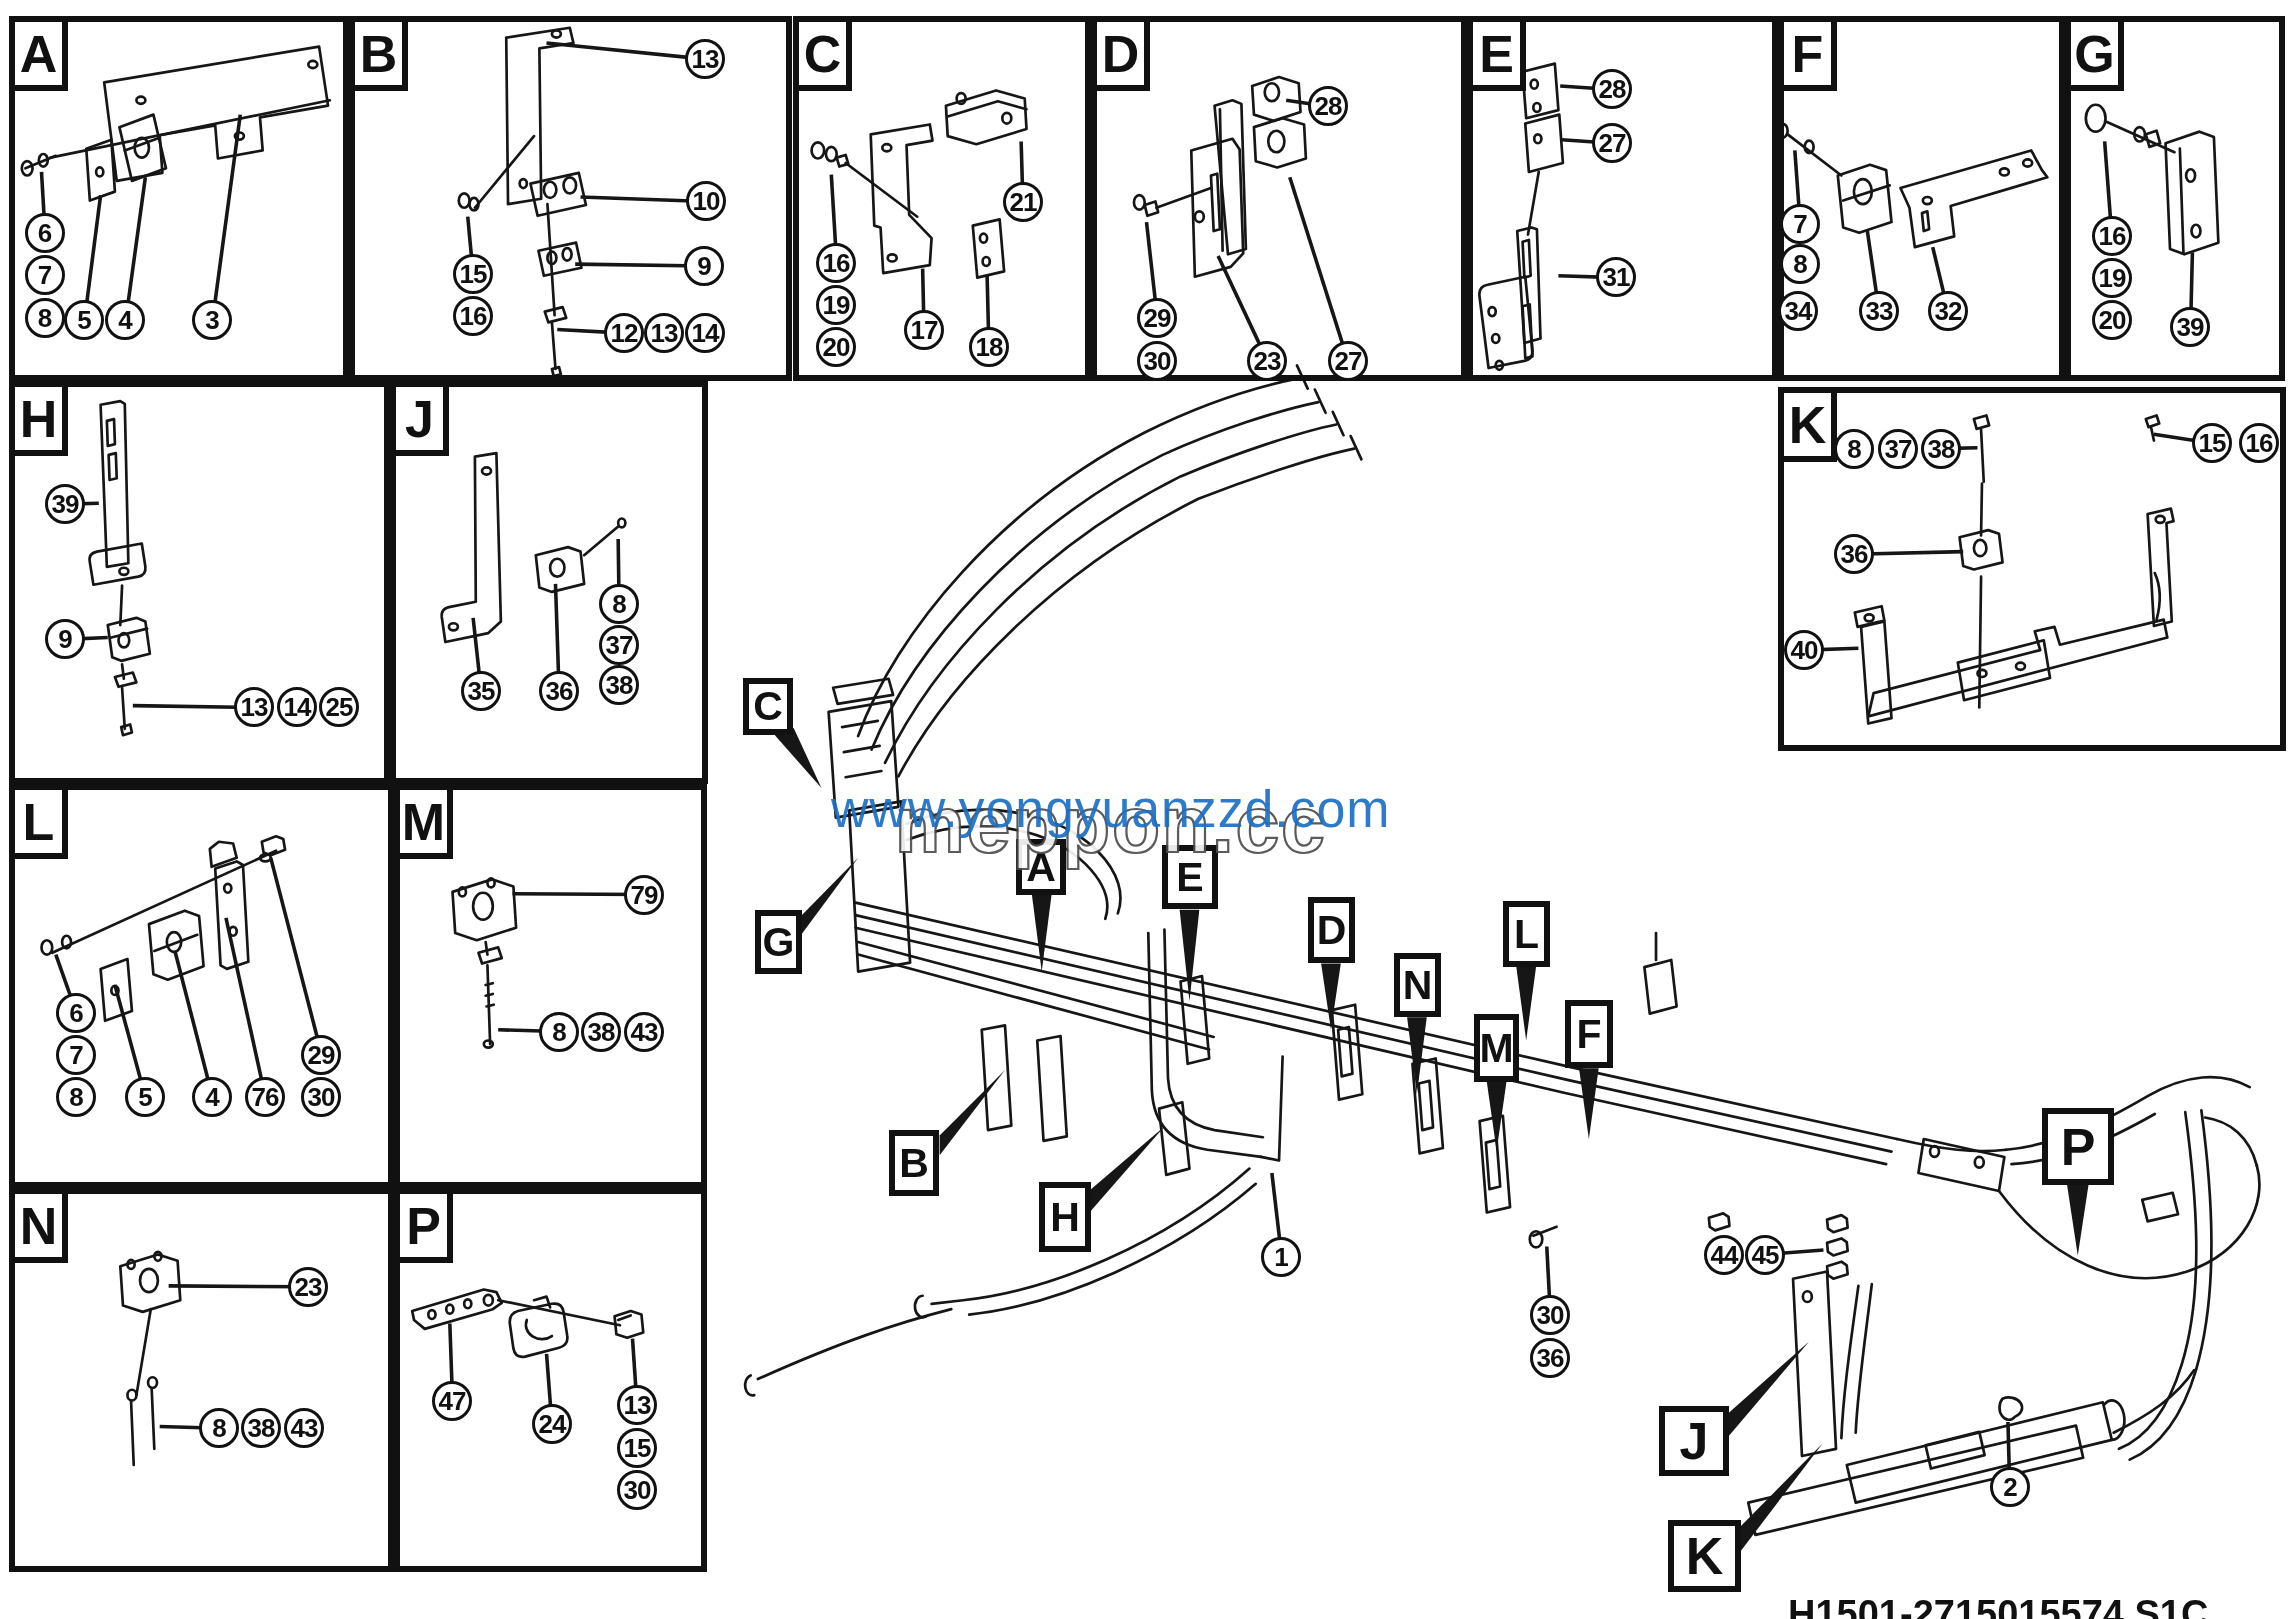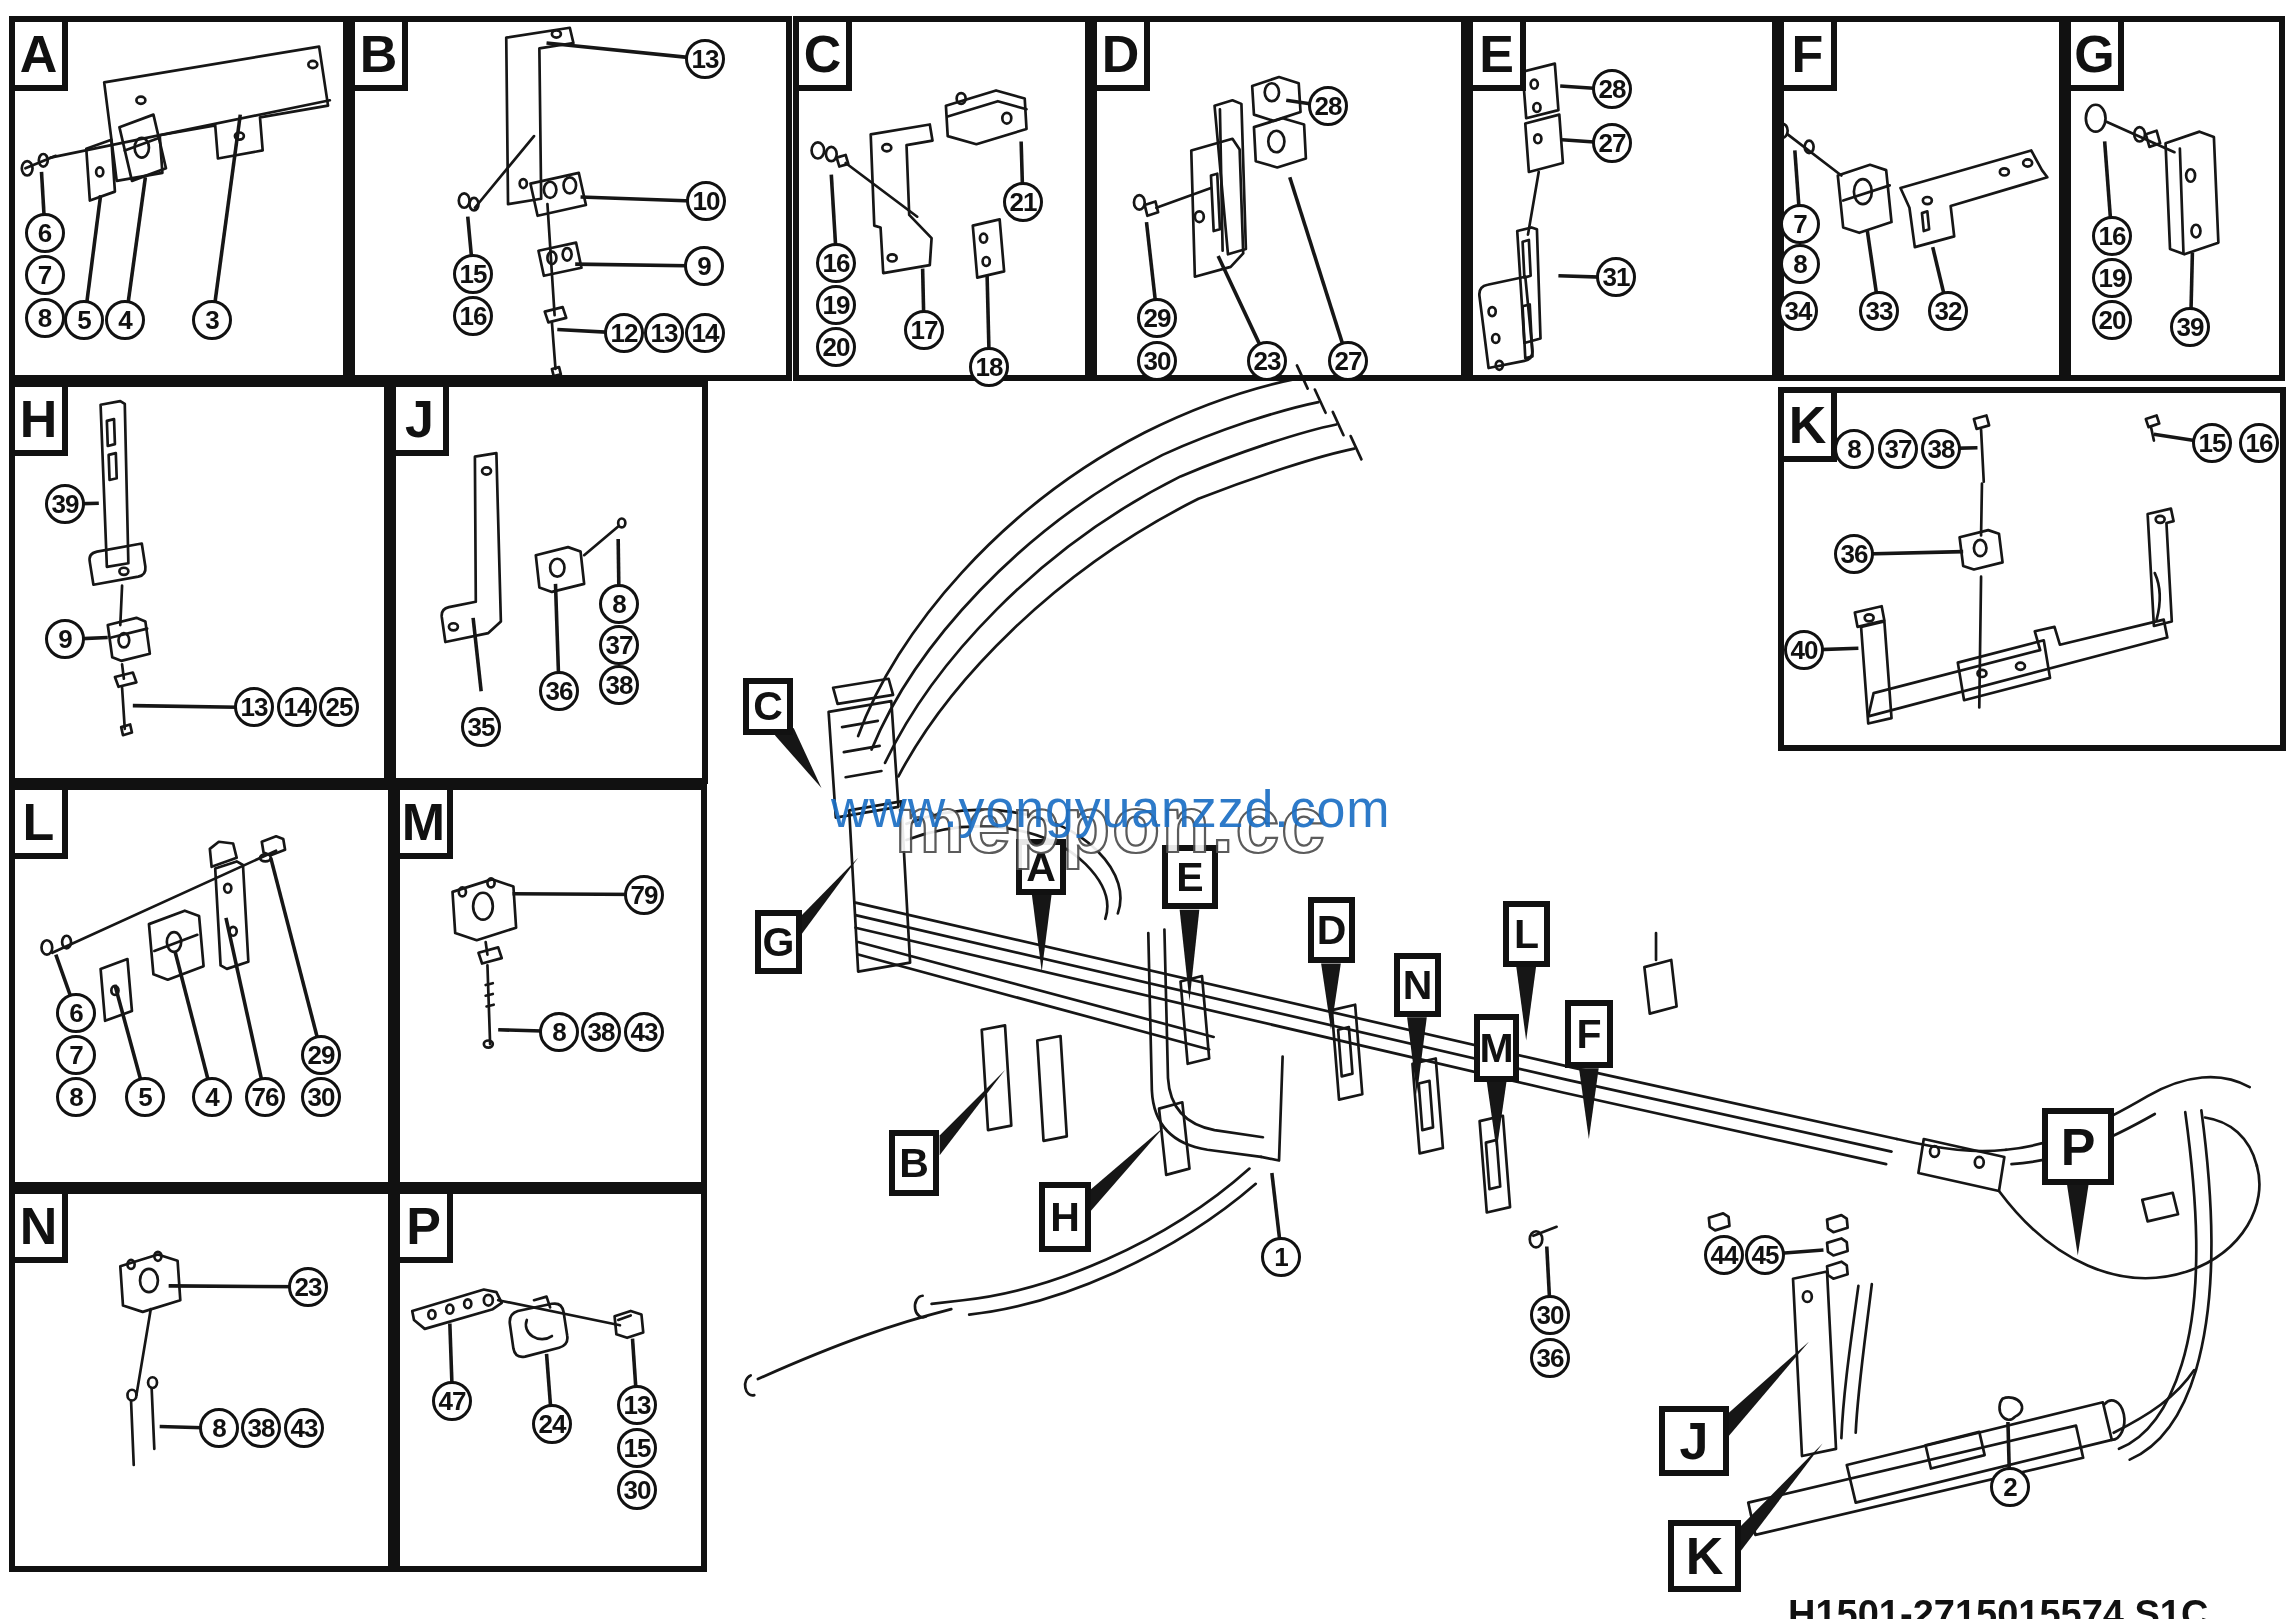--- a/index.html
+++ b/index.html
@@ -385,21 +385,21 @@
       <div class="callout" style="left: 453px; top: 254px;">15</div>
       <div class="callout" style="left: 453px; top: 296px;">16</div>
       <div class="callout" style="left: 604px; top: 313px;">12</div>
       <div class="callout" style="left: 644px; top: 313px;">13</div>
       <div class="callout" style="left: 685px; top: 313px;">14</div>
       <div class="callout" style="left: 1003px; top: 182px;">21</div>
       <div class="callout" style="left: 816px; top: 243px;">16</div>
       <div class="callout" style="left: 816px; top: 285px;">19</div>
       <div class="callout" style="left: 816px; top: 327px;">20</div>
       <div class="callout" style="left: 904px; top: 310px;">17</div>
-      <div class="callout" style="left: 969px; top: 327px; margin-top: 20px;">18</div>
+      <div class="callout" style="left: 969px; top: 327px;">18</div>
       <div class="callout" style="left: 1308px; top: 86px;">28</div>
       <div class="callout" style="left: 1137px; top: 298px;">29</div>
       <div class="callout" style="left: 1137px; top: 341px;">30</div>
       <div class="callout" style="left: 1247px; top: 341px;">23</div>
       <div class="callout" style="left: 1328px; top: 341px;">27</div>
       <div class="callout" style="left: 1592px; top: 69px;">28</div>
       <div class="callout" style="left: 1592px; top: 123px;">27</div>
       <div class="callout" style="left: 1596px; top: 257px;">31</div>
       <div class="callout" style="left: 1780px; top: 204px;">7</div>
       <div class="callout" style="left: 1780px; top: 244px;">8</div>
@@ -411,21 +411,21 @@
       <div class="callout" style="left: 2092px; top: 300px;">20</div>
       <div class="callout" style="left: 2170px; top: 307px;">39</div>
       <div class="callout" style="left: 45px; top: 484px;">39</div>
       <div class="callout" style="left: 45px; top: 619px;">9</div>
       <div class="callout" style="left: 234px; top: 687px;">13</div>
       <div class="callout" style="left: 277px; top: 687px;">14</div>
       <div class="callout" style="left: 319px; top: 687px;">25</div>
       <div class="callout" style="left: 599px; top: 584px;">8</div>
       <div class="callout" style="left: 599px; top: 625px;">37</div>
       <div class="callout" style="left: 599px; top: 665px;">38</div>
-      <div class="callout" style="left: 461px; top: 671px; margin-top: 36px;">35</div>
+      <div class="callout" style="left: 461px; top: 671px;">35</div>
       <div class="callout" style="left: 539px; top: 671px;">36</div>
       <div class="callout" style="left: 1834px; top: 429px;">8</div>
       <div class="callout" style="left: 1878px; top: 429px;">37</div>
       <div class="callout" style="left: 1921px; top: 429px;">38</div>
       <div class="callout" style="left: 2192px; top: 423px;">15</div>
       <div class="callout" style="left: 2239px; top: 423px;">16</div>
       <div class="callout" style="left: 1834px; top: 534px;">36</div>
       <div class="callout" style="left: 1784px; top: 630px;">40</div>
       <div class="callout" style="left: 56px; top: 993px;">6</div>
       <div class="callout" style="left: 56px; top: 1035px;">7</div>

